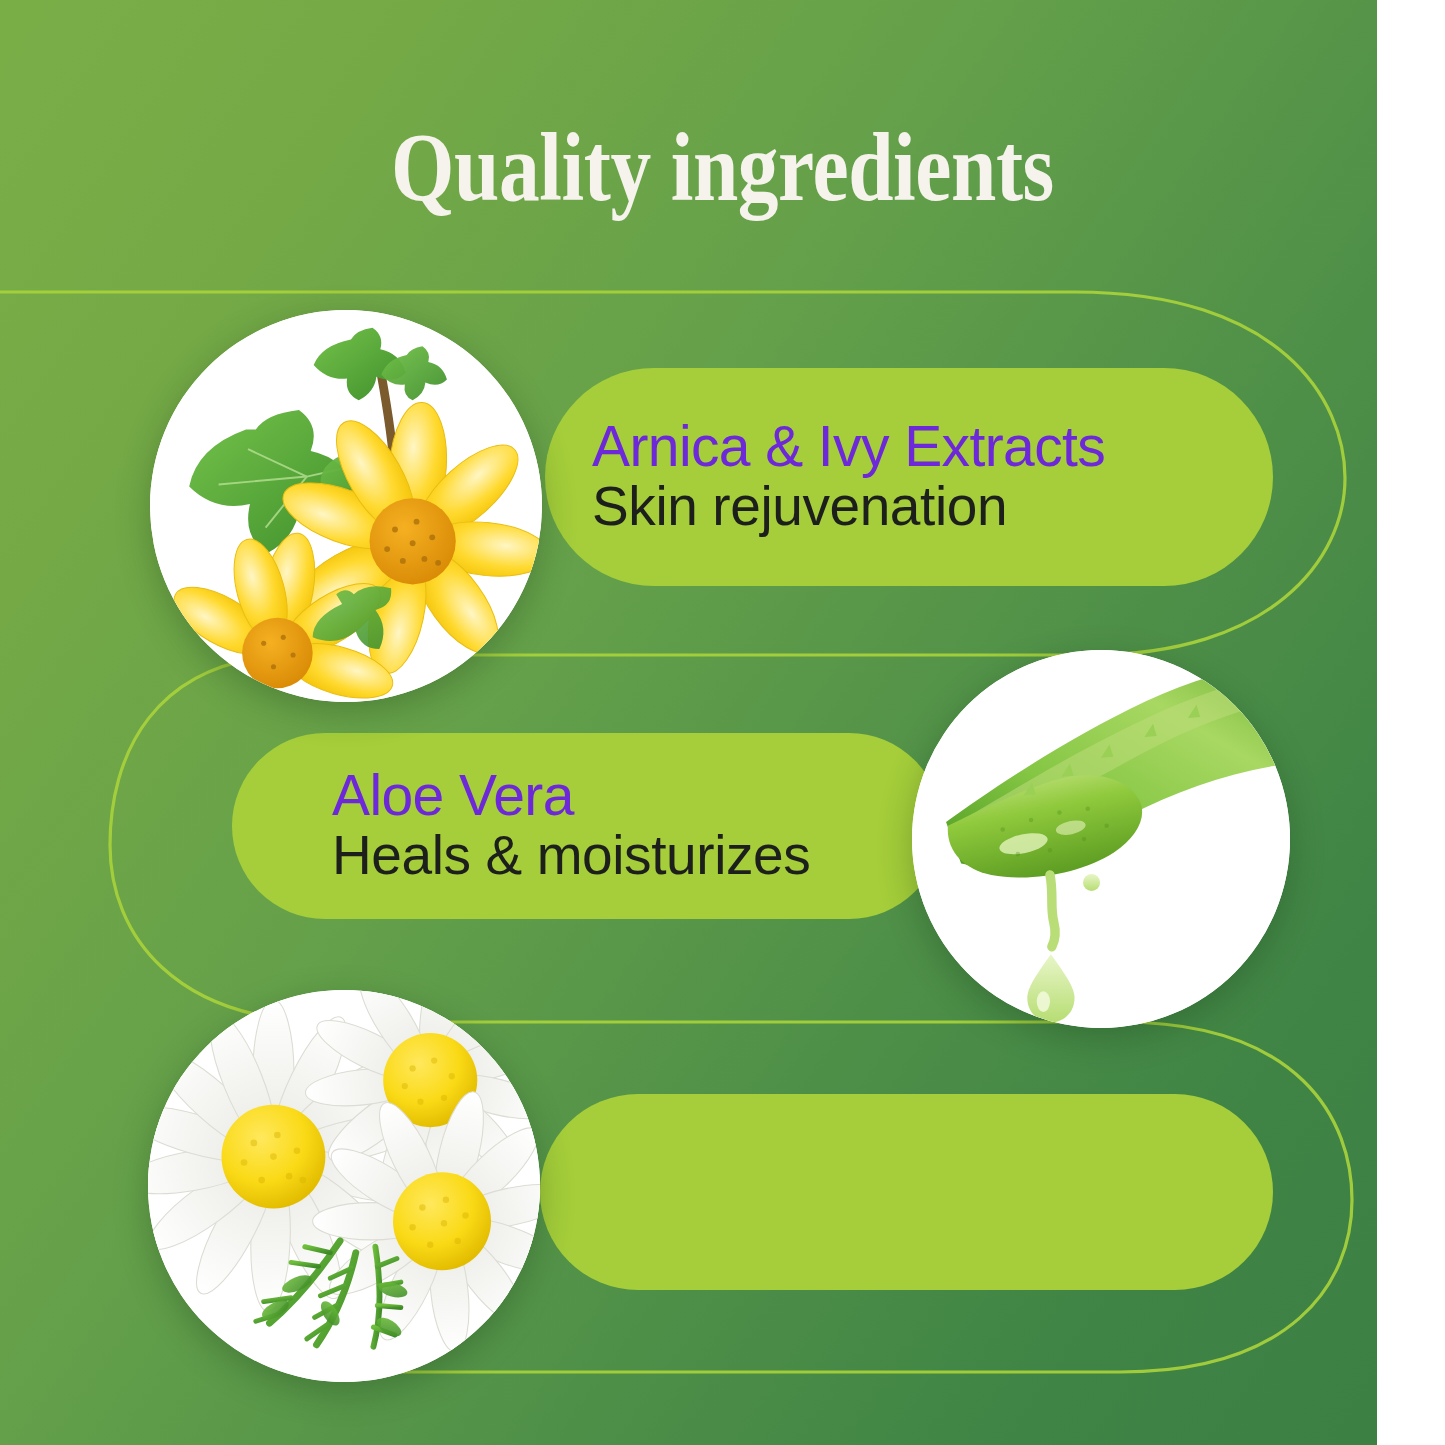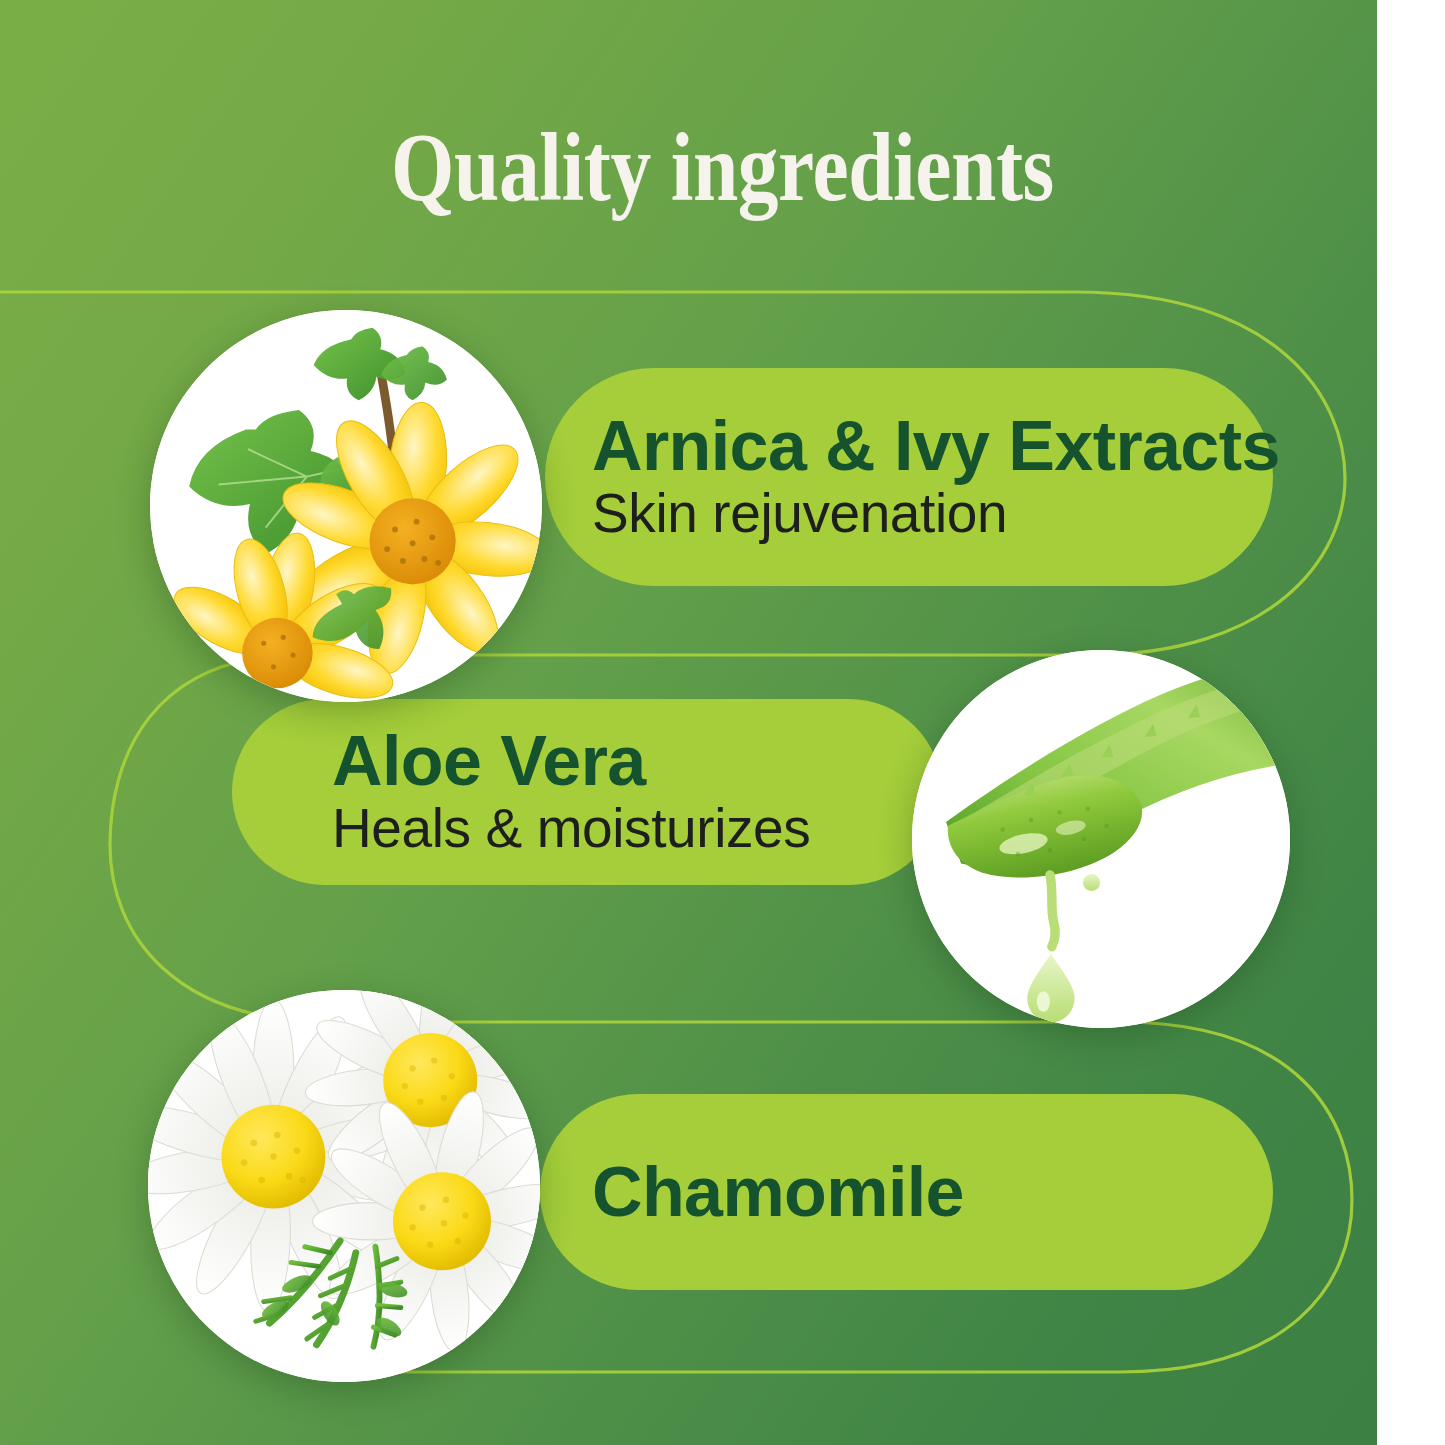--- a/index.html
+++ b/index.html
@@ -52,27 +52,27 @@
   .pill {
     position: absolute;
     background: #a5ce3a;
     border-radius: 999px;
     display: flex;
     flex-direction: column;
     justify-content: center;
     box-sizing: border-box;
   }
   .pill-1 { left: 545px; top: 368px;  width: 728px; height: 218px; padding-left: 47px; }
-  .pill-2 { left: 232px; top: 699px;  width: 710px; height: 186px; padding-left: 100px; }
+  .pill-2 { left: 232px; top: 733px;  width: 710px; height: 186px; padding-left: 100px; }
   .pill-3 { left: 540px; top: 1094px; width: 733px; height: 196px; padding-left: 52px; }
 
   .pill-title {
-    font-weight: 700;
-    font-size: 70px;
-    color: #14532d;
+    font-weight: 400;
+    font-size: 57px;
+    color: #6d28d9;
     line-height: 1.04;
     letter-spacing: -0.6px;
     white-space: nowrap;
   }
   .pill-sub {
     font-weight: 400;
     font-size: 55px;
     color: #1d1f1c;
     line-height: 1.12;
     letter-spacing: -0.4px;
@@ -117,21 +117,20 @@
     <div class="pill-title">Arnica &amp; Ivy Extracts</div>
     <div class="pill-sub">Skin rejuvenation</div>
   </div>
 
   <div class="pill pill-2">
     <div class="pill-title">Aloe Vera</div>
     <div class="pill-sub">Heals &amp; moisturizes</div>
   </div>
 
   <div class="pill pill-3">
-    <div class="pill-title">Chamomile</div>
   </div>
 
   <div class="photo photo-arnica">
     <svg viewBox="0 0 400 400">
       <defs>
         <radialGradient id="petalA" cx="40%" cy="35%" r="75%">
           <stop offset="0%" stop-color="#fff6c4"></stop>
           <stop offset="55%" stop-color="#ffd92e"></stop>
           <stop offset="100%" stop-color="#f2c000"></stop>
         </radialGradient>

